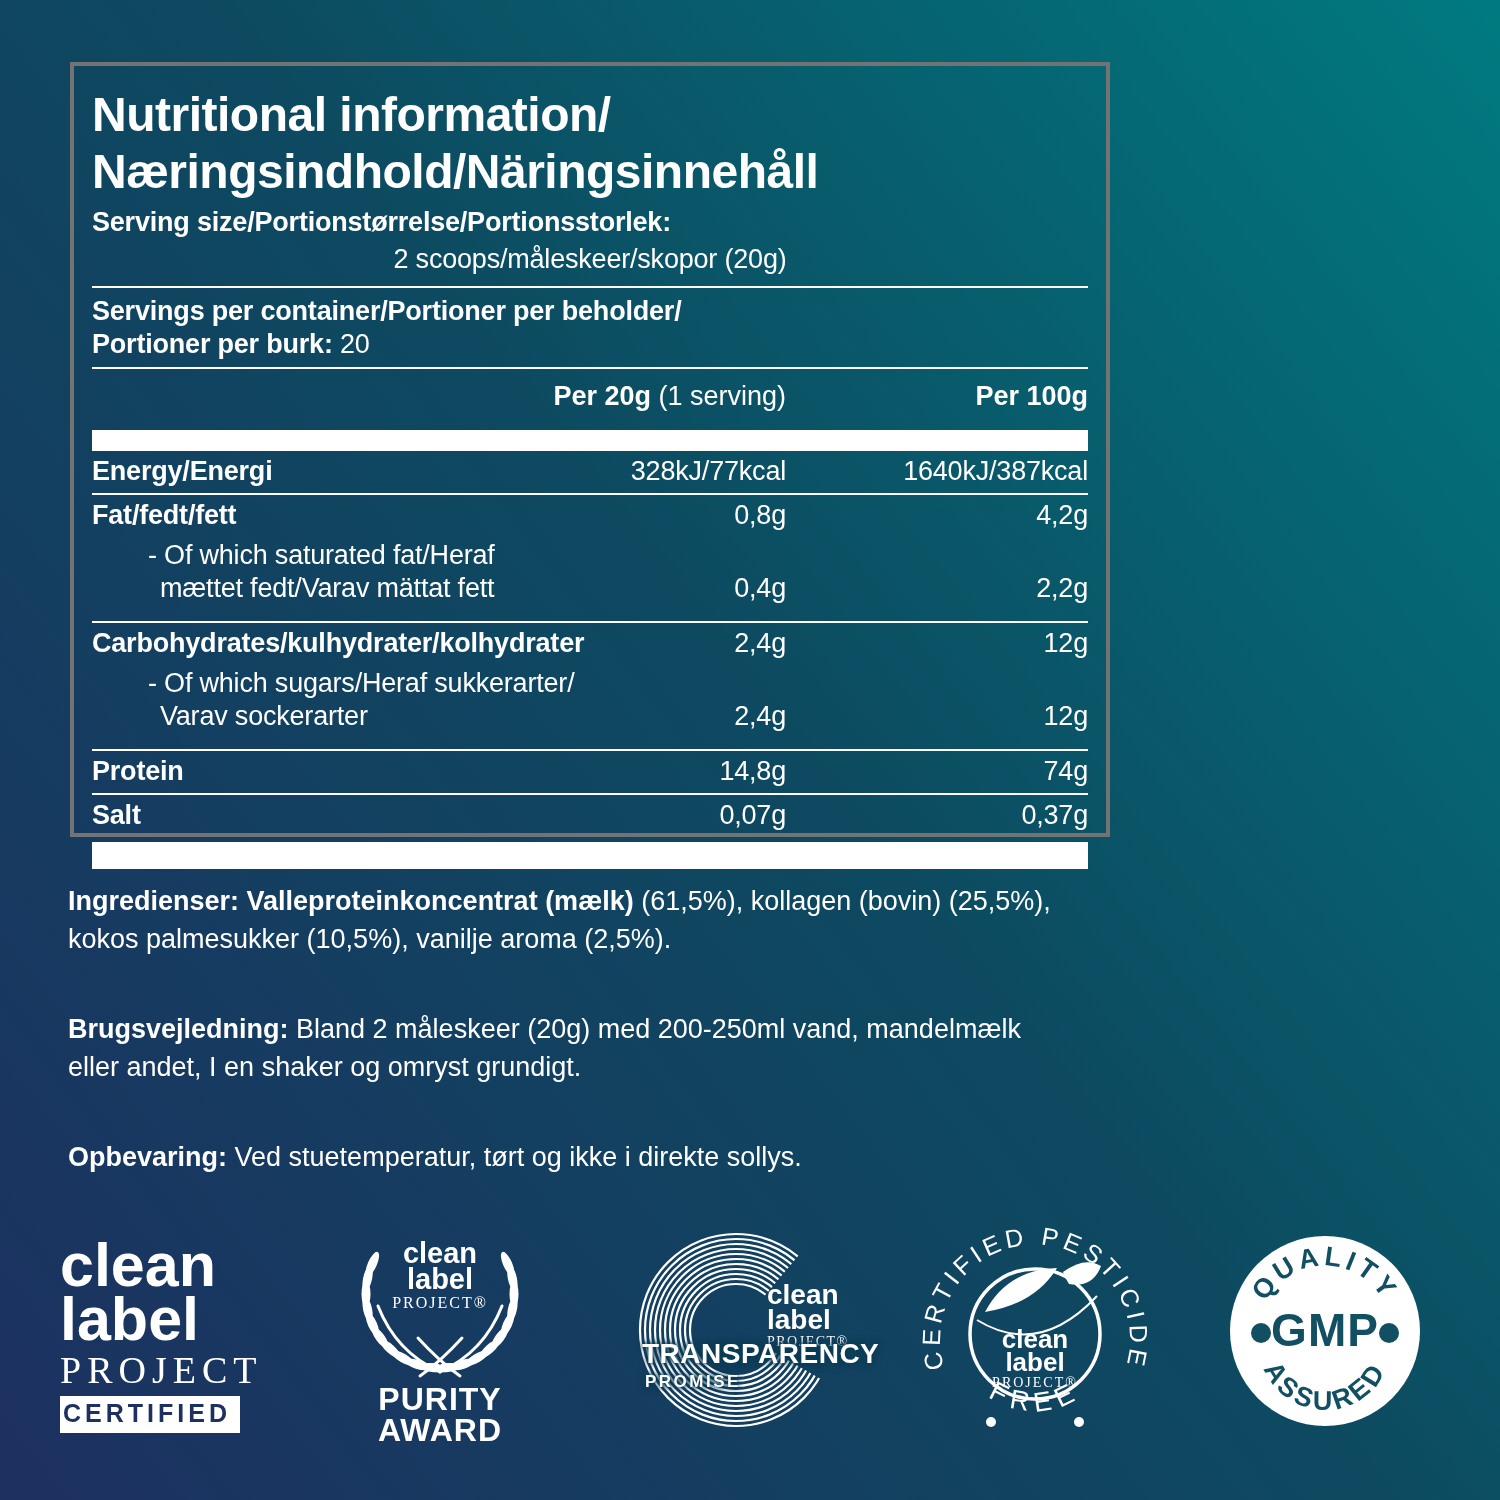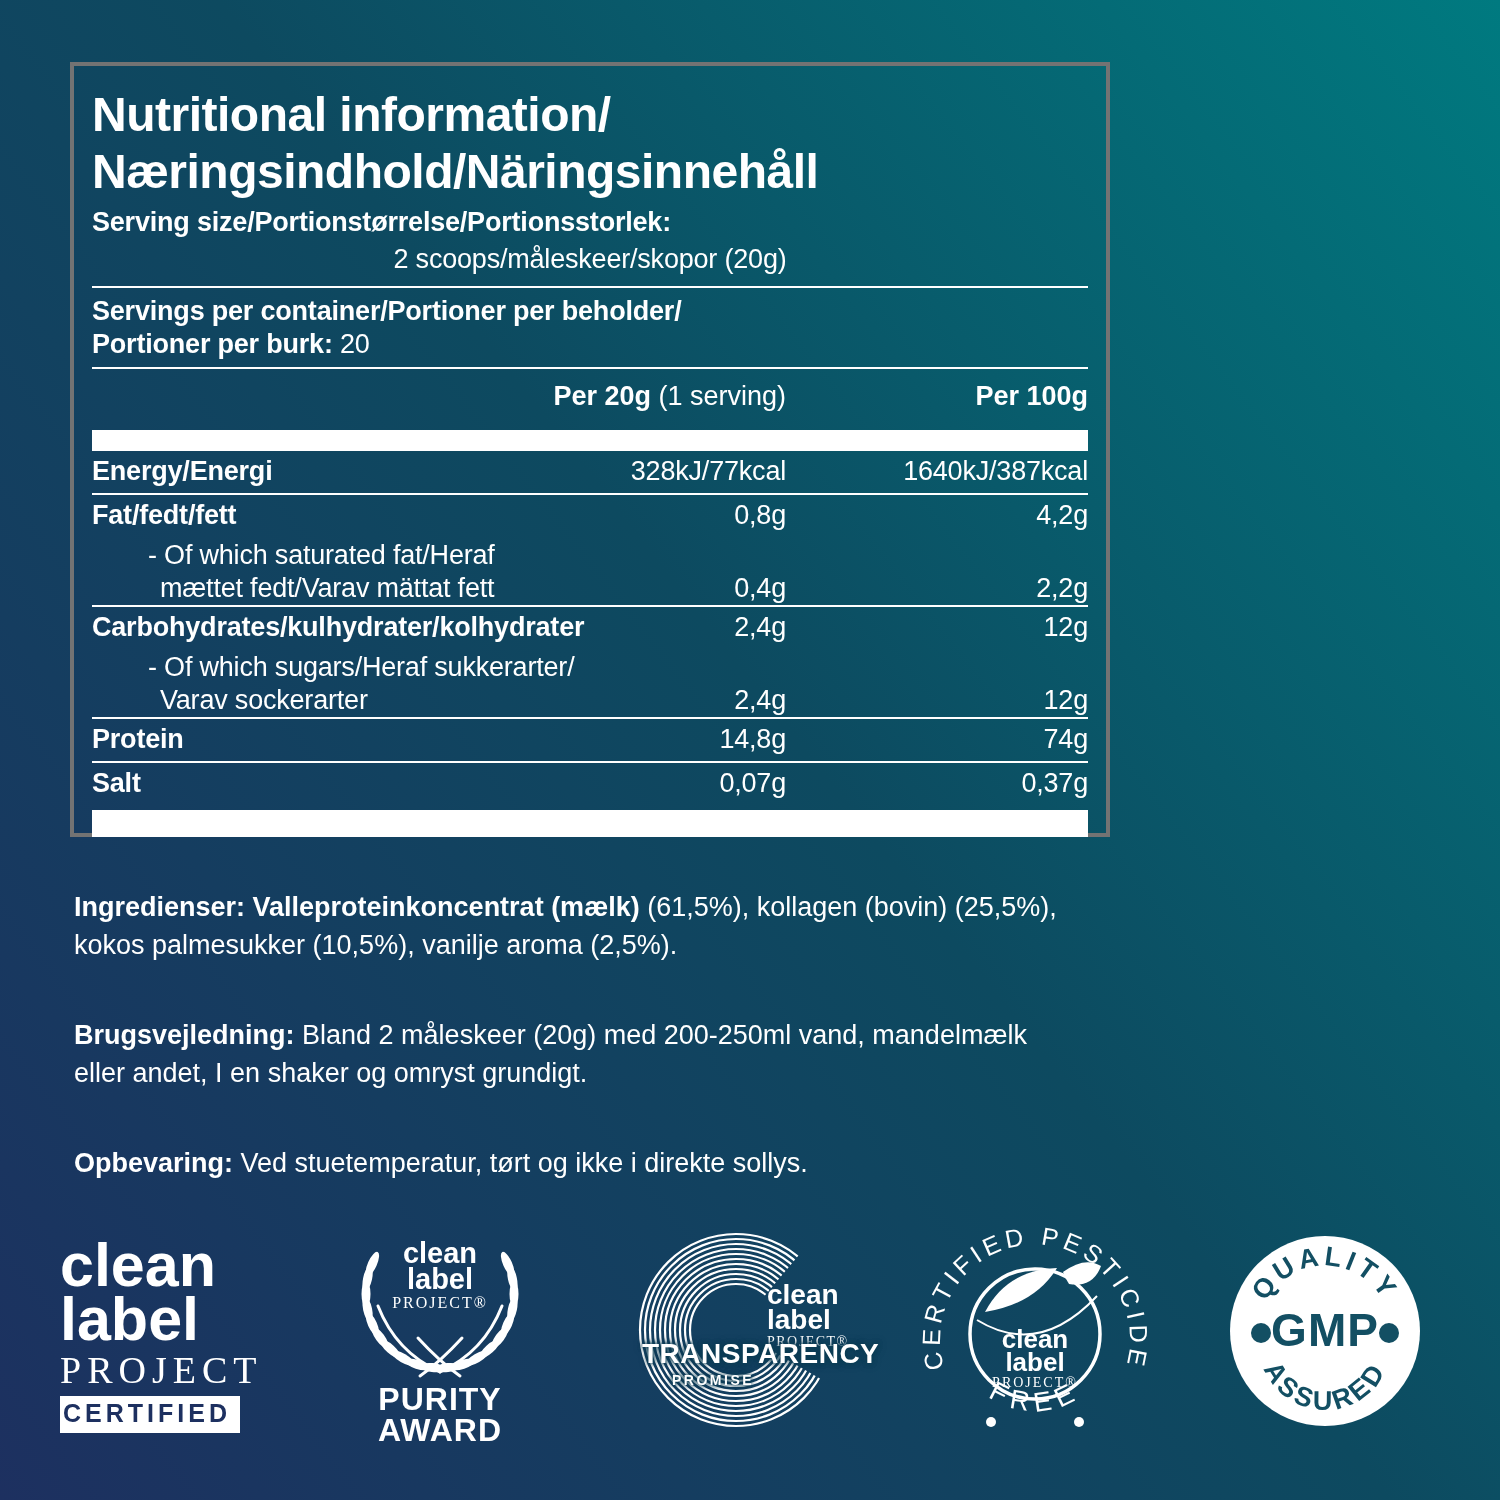--- a/index.html
+++ b/index.html
@@ -21,50 +21,50 @@
   .hline{border-top:2px solid #fff;height:0;}
   .sect{margin-top:7px;}
   .thead{display:flex;align-items:baseline;padding:5px 0 17px 0;margin-top:6px;font-size:27px;line-height:33px;}
   .thead .h1{margin-left:auto;font-weight:700;}
   .thead .h1 .note{font-weight:400;}
   .thead .h2{width:302px;text-align:right;font-weight:700;}
   .bar{height:21px;background:#fff;}
   .bar2{height:27px;background:#fff;margin-top:5px;}
   .trow{display:grid;grid-template-columns:1fr 160px 302px;align-items:end;
         padding:4px 0 5px 0;font-size:27px;line-height:33px;letter-spacing:-0.2px;}
-  .trow.sub{padding:2px 0 0 0;}
+  .trow.sub{padding:2px 0 16px 0;}
   .tlabel.b{font-weight:700;}
   .tval{text-align:right;font-weight:400;}
   .subline.i1{padding-left:56px;}
   .subline.i2{padding-left:68px;}
   .rowline{border-top:2px solid #fff;height:0;}
   
   .info{position:absolute;left:62px;top:876px;width:1072px;font-size:27px;line-height:38px;}
-  .info p{margin:12px;}
+  .info p{margin:6px;}
   .info p + p{margin-top:52px;}
   
   .logo1{position:absolute;left:60px;top:1238px;}
   .cl-word{font-size:61px;line-height:54px;font-weight:700;}
   .cl-project{font-family:"Liberation Serif",serif;font-size:38px;line-height:38px;letter-spacing:6px;margin-top:5px;}
   .cl-cert{display:inline-block;background:#fff;color:#1d3060;font-size:25px;font-weight:700;letter-spacing:4px;padding:3px 9px 5px 3px;margin-top:7px;}
   .logo2{position:absolute;left:338px;top:1226px;width:204px;text-align:center;}
   .logo2 .wrap{position:relative;width:204px;height:158px;}
   .logo2 svg{position:absolute;left:0;top:0;}
   .brand2{position:absolute;left:0;right:0;top:14px;}
   .brand-big{font-size:29px;line-height:26px;font-weight:700;}
   .brand-ser{font-family:"Liberation Serif",serif;font-size:16px;line-height:16px;letter-spacing:2px;margin-top:3px;}
   .award{font-size:32px;line-height:31px;font-weight:700;letter-spacing:1px;margin-top:0px;}
   .logo3{position:absolute;left:638px;top:1232px;width:212px;height:204px;}
   .logo3 svg{position:absolute;left:0;top:0;}
   .l3brand{position:absolute;left:129px;top:50px;line-height:25px;}
   .l3brand .brand-big{font-size:28px;line-height:25px;}
   .l3brand .brand-ser{font-size:14px;letter-spacing:1.5px;margin-top:2px;}
   .halo{text-shadow:0 0 5px rgba(11,60,82,.95),0 0 5px rgba(11,60,82,.95),0 0 9px rgba(11,60,82,.9);}
   .l3title{position:absolute;left:4px;top:106px;font-size:28px;font-weight:700;letter-spacing:0.5px;}
-  .l3sub{position:absolute;left:7px;top:140px;font-size:14px;font-weight:700;letter-spacing:2.5px;margin-left:27px;}
+  .l3sub{position:absolute;left:7px;top:140px;font-size:17px;font-weight:700;letter-spacing:2.5px;}
   .logo4{position:absolute;left:921px;top:1226px;width:228px;height:228px;}
   .logo4 svg{position:absolute;left:0;top:0;}
   .l4brand{position:absolute;left:0;right:0;top:102px;text-align:center;line-height:23px;}
   .l4brand .brand-big{font-size:26px;line-height:23px;}
   .l4brand .brand-ser{font-size:14px;letter-spacing:2px;margin-top:1px;}
   .logo5{position:absolute;left:1228px;top:1234px;width:194px;height:194px;}
 </style>
 </head>
 <body>
 

